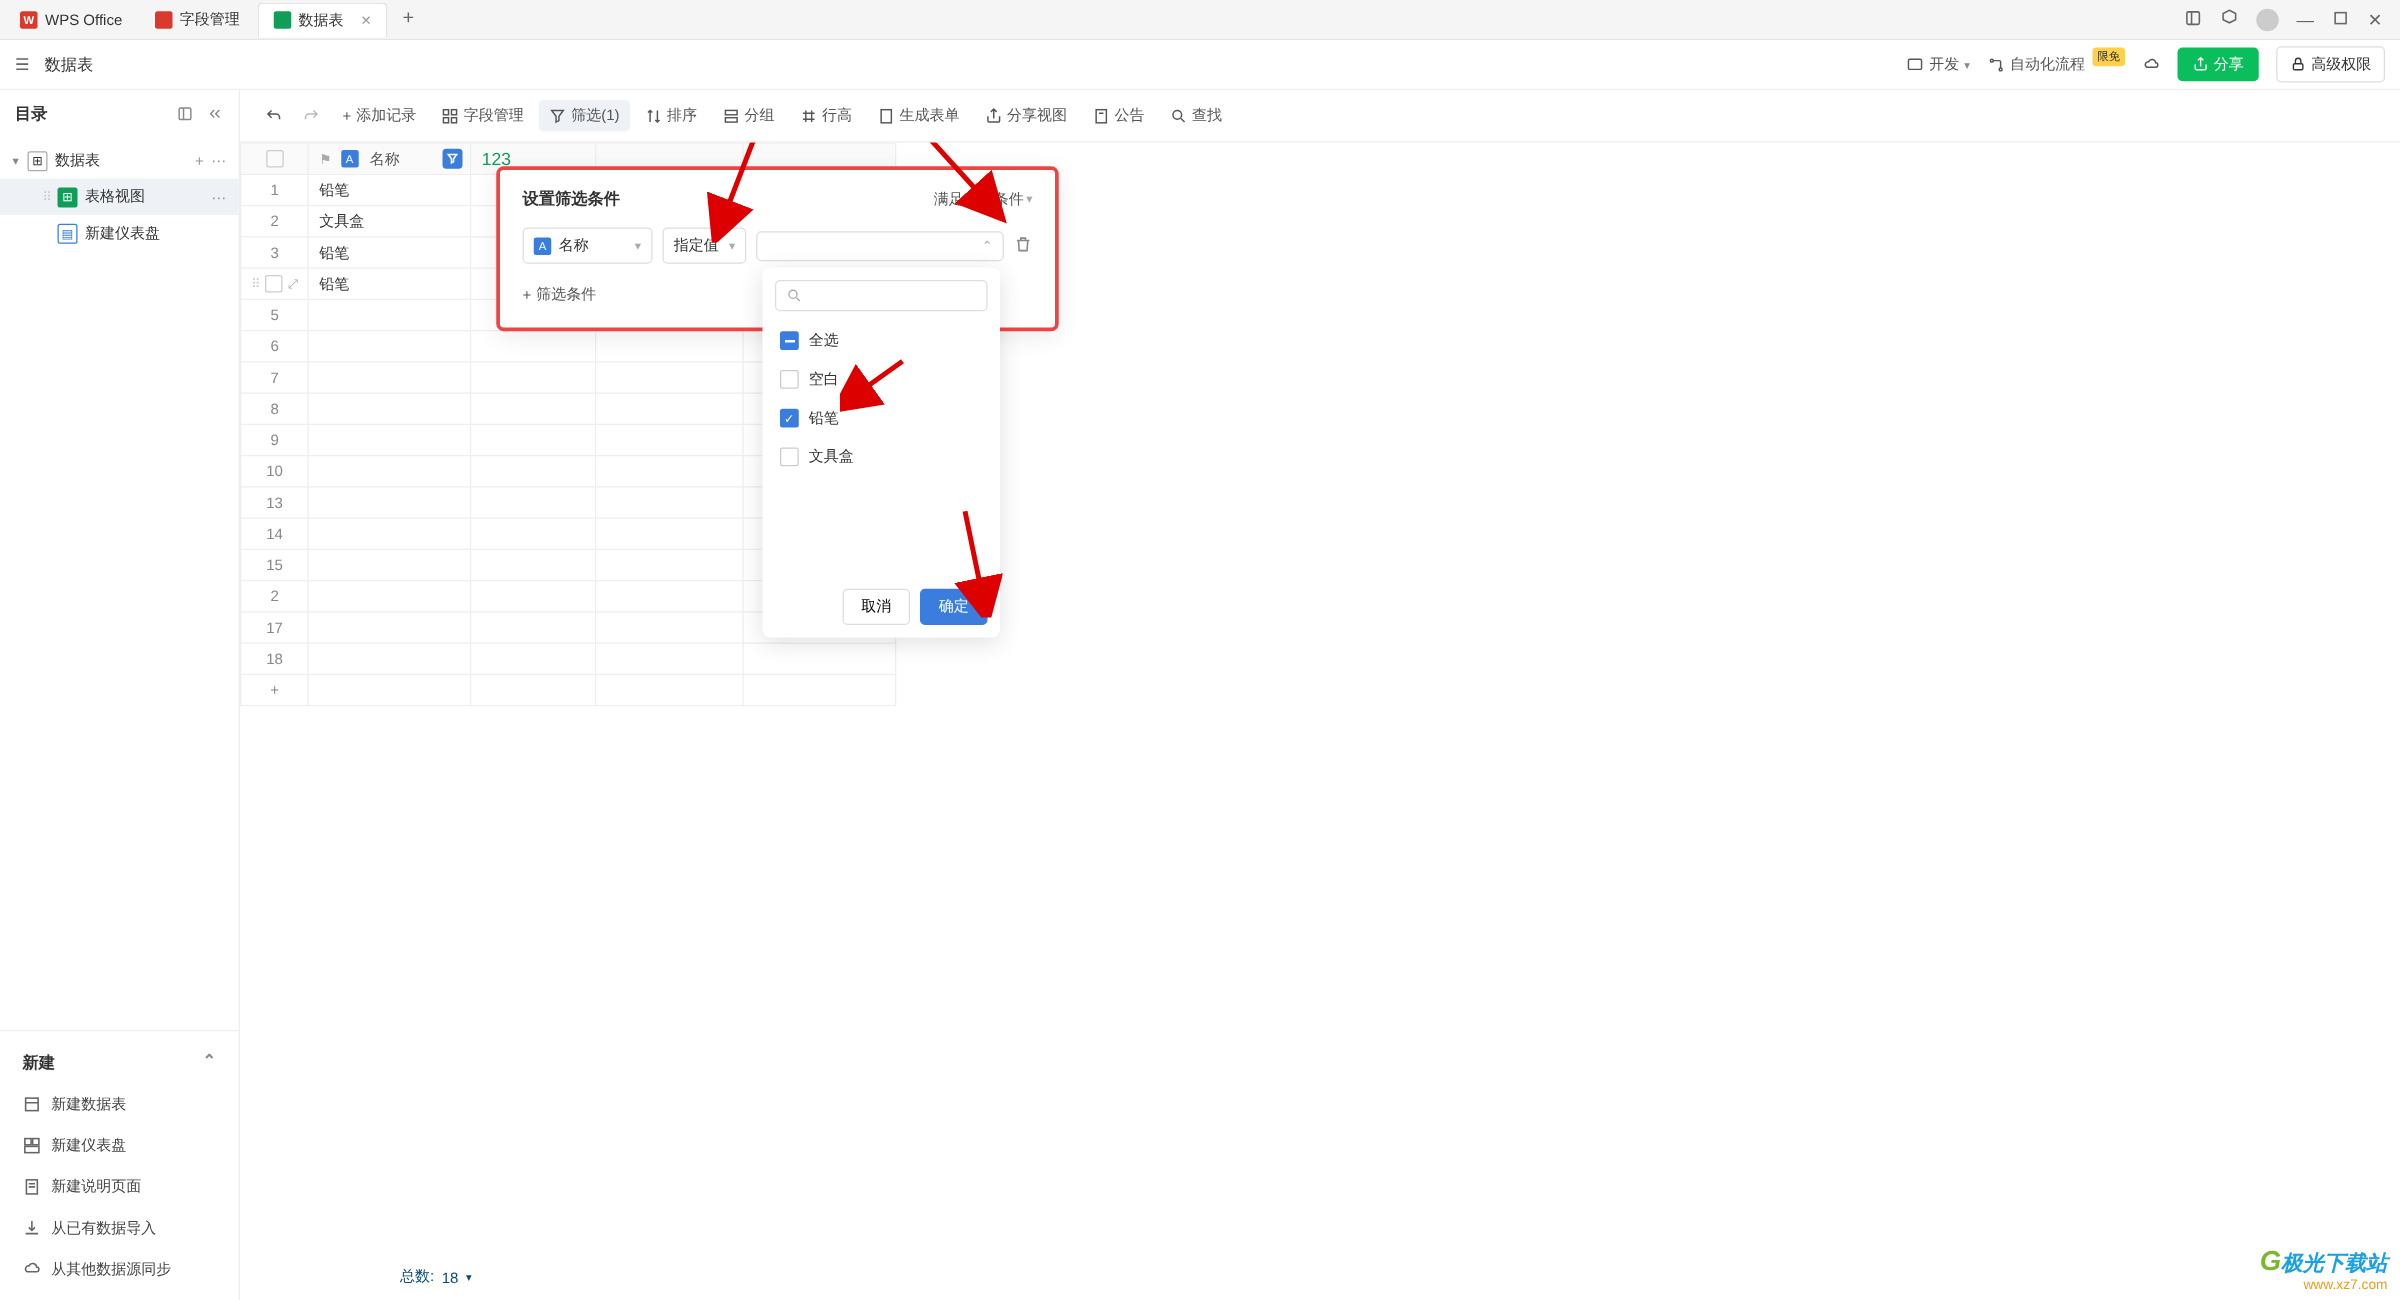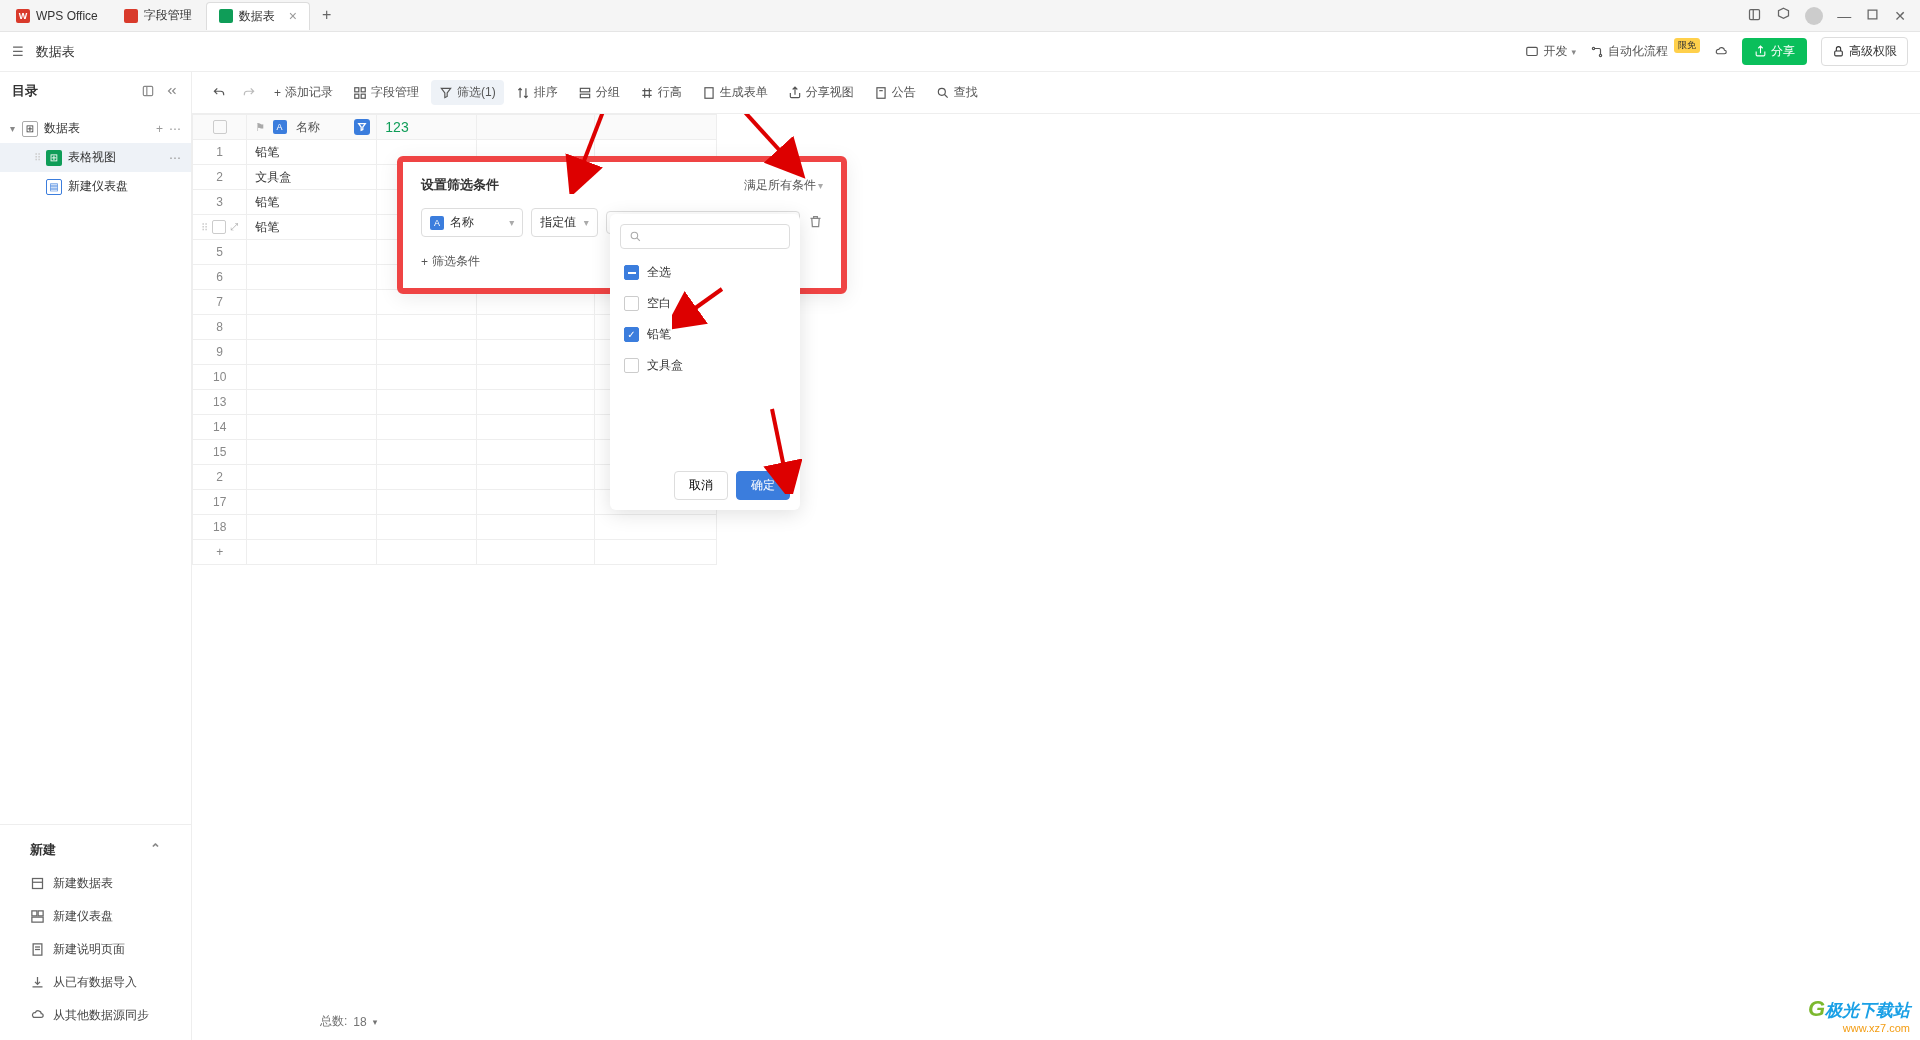--- a/index.html
+++ b/index.html
@@ -52,21 +52,21 @@
 .tree-icon { width: 16px; height: 16px; margin-right: 6px; display: inline-flex; align-items: center; justify-content: center; border-radius: 2px; font-size: 10px; }
 .tree-icon.db { border: 1px solid #aaa; }
 .tree-icon.grid { background: #0f9d58; color: #fff; }
 .tree-icon.form { border: 1px solid #3b7ddd; color: #3b7ddd; }
 .tree-spacer { flex: 1; }
 .tree-plus { color: #999; margin-right: 6px; }
 .tree-dots { color: #999; }
 .row-drag { color: #ccc; font-size: 10px; margin-right: 2px; width:10px; }
 
 
-.sb-new { border-top: 1px solid #eee; padding: 8px 16px; }
+.sb-new { border-top: 1px solid #eee; padding: 8px 4px; }
 .sb-new-header { display: flex; justify-content: space-between; padding: 8px 14px; font-weight: bold; font-size: 13px; }
 .sb-new-item { display: flex; align-items: center; gap: 8px; padding: 8px 14px; font-size: 12px; cursor: pointer; color: #444; }
 .sb-new-item svg { width: 15px; height: 15px; color: #666; }
 
 
 .content { flex: 1; position: relative; display: flex; flex-direction: column; }
 .toolbar { display: flex; align-items: center; gap: 4px; padding: 8px 14px; border-bottom: 1px solid #eee; }
 .tb-btn { display: flex; align-items: center; gap: 4px; padding: 4px 8px; border-radius: 4px; font-size: 12px; color: #555; cursor: pointer; }
 .tb-btn svg { width: 14px; height: 14px; }
 .tb-btn.icon-only { padding: 4px 6px; }
@@ -91,21 +91,21 @@
 .chk-box { width: 14px; height: 14px; border: 1px solid #ccc; border-radius: 2px; display: inline-block; vertical-align: middle; }
 .row4-cell { display: flex; align-items: center; gap: 4px; }
 .row4-cell .drag { color: #ccc; font-size: 10px; }
 .row4-cell .expand { color: #aaa; font-size: 10px; }
 .row4 td.col3v { text-align: right; color: #555; }
 .row4 td.col4v { color: #555; background: #f7fdf9; border: 1px solid #0f9d58; position: relative; }
 .row4 td.col4v::after { content: "▾"; position: absolute; right: 4px; color: #888; font-size: 9px; }
 .add-row td { text-align: center; color: #888; }
 
 
-.filter-panel { position: absolute; left: 205px; top: 42px; width: 450px; background: #fff; border: 6px solid #ef4444; border-radius: 6px; box-shadow: 0 4px 20px rgba(0,0,0,0.08); padding: 14px 18px; z-index: 5; }
+.filter-panel { position: absolute; left: 205px; top: 19px; width: 450px; background: #fff; border: 3px solid #ef4444; border-radius: 6px; box-shadow: 0 4px 20px rgba(0,0,0,0.08); padding: 14px 18px; z-index: 5; }
 .fp-header { display: flex; justify-content: space-between; align-items: center; margin-bottom: 14px; }
 .fp-title { font-size: 13px; font-weight: bold; }
 .fp-meet { font-size: 12px; color: #555; display: flex; align-items: center; gap: 2px; }
 .fp-row { display: flex; align-items: center; gap: 8px; margin-bottom: 12px; }
 .fp-select { border: 1px solid #ddd; border-radius: 4px; padding: 5px 8px; font-size: 12px; display: flex; align-items: center; gap: 6px; justify-content: space-between; cursor: pointer; background: #fff; }
 .fp-select.field { width: 105px; }
 .fp-select.cond { width: 68px; }
 .fp-select.val { width: 200px; }
 .fp-caret { color: #aaa; font-size: 10px; }
 .fp-del { color: #888; cursor: pointer; }
@@ -120,21 +120,21 @@
 .dd-opt { display: flex; align-items: center; gap: 8px; padding: 7px 4px; font-size: 12px; cursor: pointer; }
 .dd-chk { width: 15px; height: 15px; border: 1px solid #ccc; border-radius: 2px; display: flex; align-items: center; justify-content: center; }
 .dd-chk.checked { background: #3b7ddd; border-color: #3b7ddd; color: #fff; font-size: 10px; }
 .dd-chk.partial { background: #3b7ddd; border-color: #3b7ddd; color: #fff; }
 .dd-chk.partial::after { content: ""; width: 8px; height: 2px; background: #fff; }
 .dd-footer { display: flex; justify-content: flex-end; gap: 8px; margin-top: 90px; }
 .btn { padding: 5px 14px; border-radius: 4px; font-size: 12px; cursor: pointer; border: 1px solid #ddd; background: #fff; }
 .btn.primary { background: #3b7ddd; color: #fff; border-color: #3b7ddd; }
 
 
-.footer { position: absolute; bottom: 4px; right: 18px; font-size: 12px; color: #737373; display: flex; align-items: center; gap: 6px; }
+.footer { position: absolute; bottom: 4px; right: 18px; font-size: 12px; color: #0c4a6e; display: flex; align-items: center; gap: 6px; }
 
 
 .arrow { position: absolute; z-index: 20; pointer-events: none; }
 
 
 .watermark { position: absolute; right: 10px; bottom: 6px; text-align: right; z-index: 2; }
 .wm1 { color: #1aa0e6; font-size: 17px; font-weight: bold; font-style: italic; }
 .wm1 .g { color: #7cb82f; font-size: 22px; }
 .wm2 { color: #f39c12; font-size: 11px; }
 </style>

